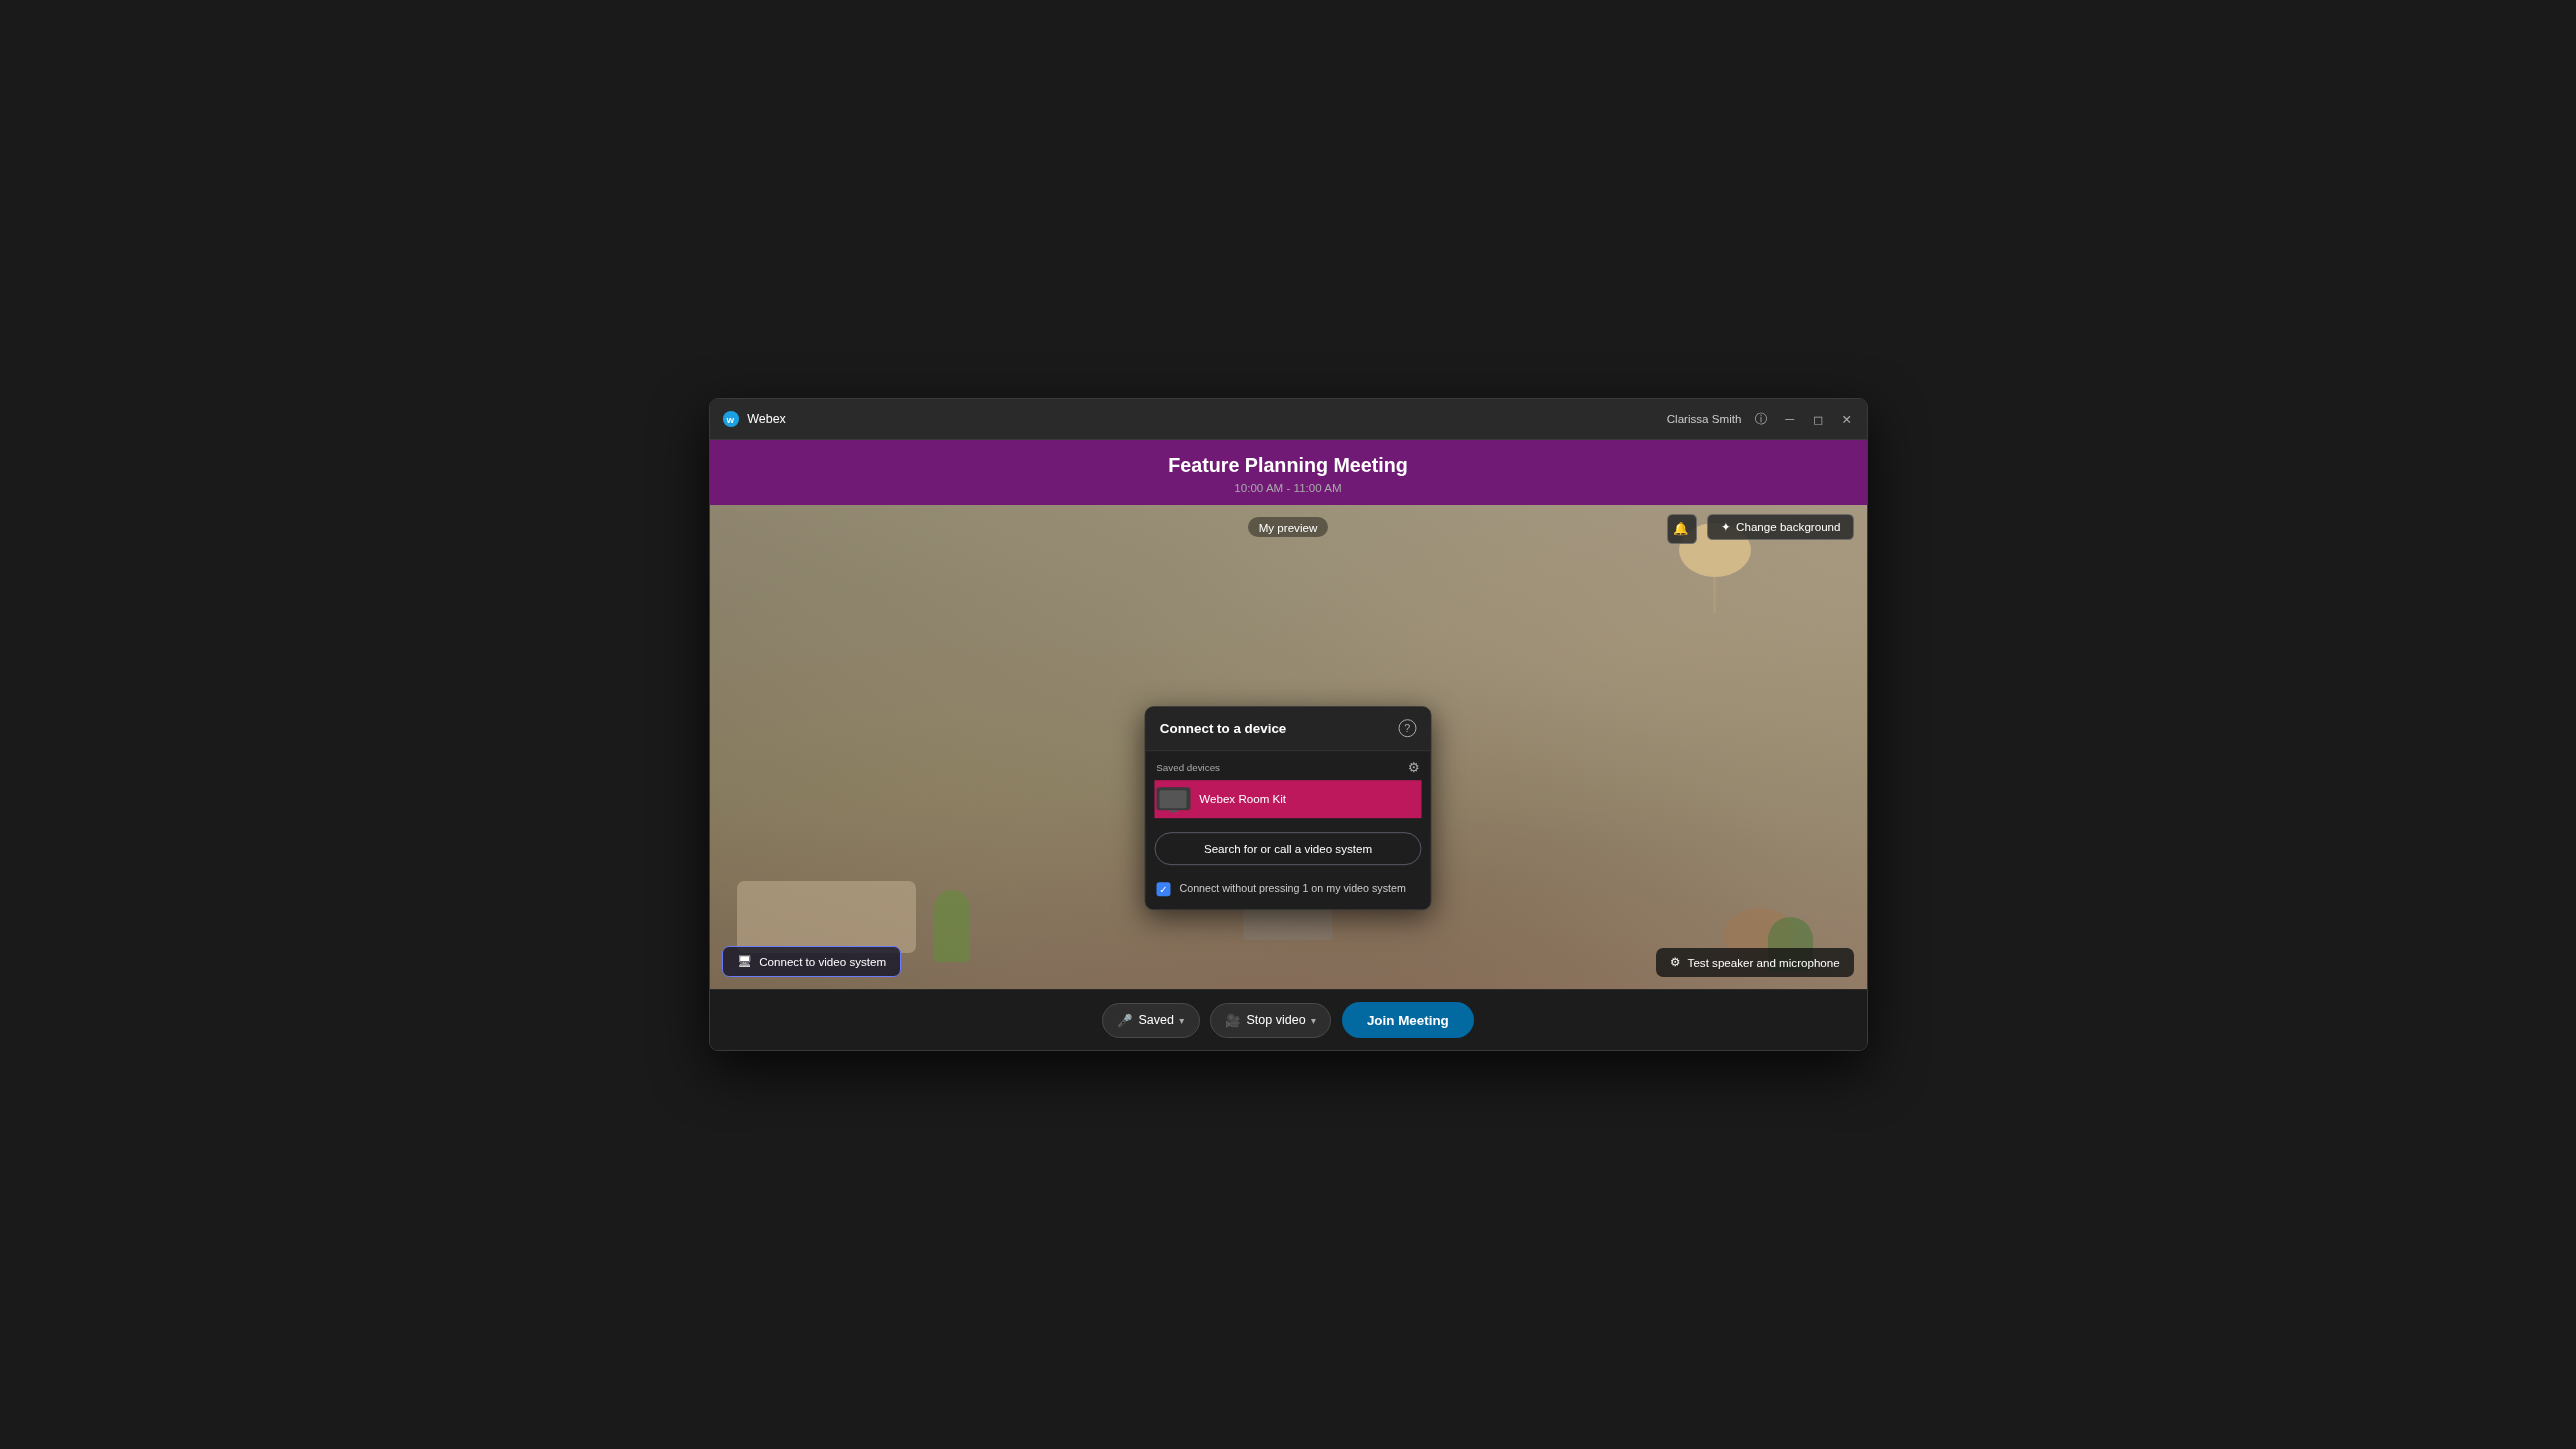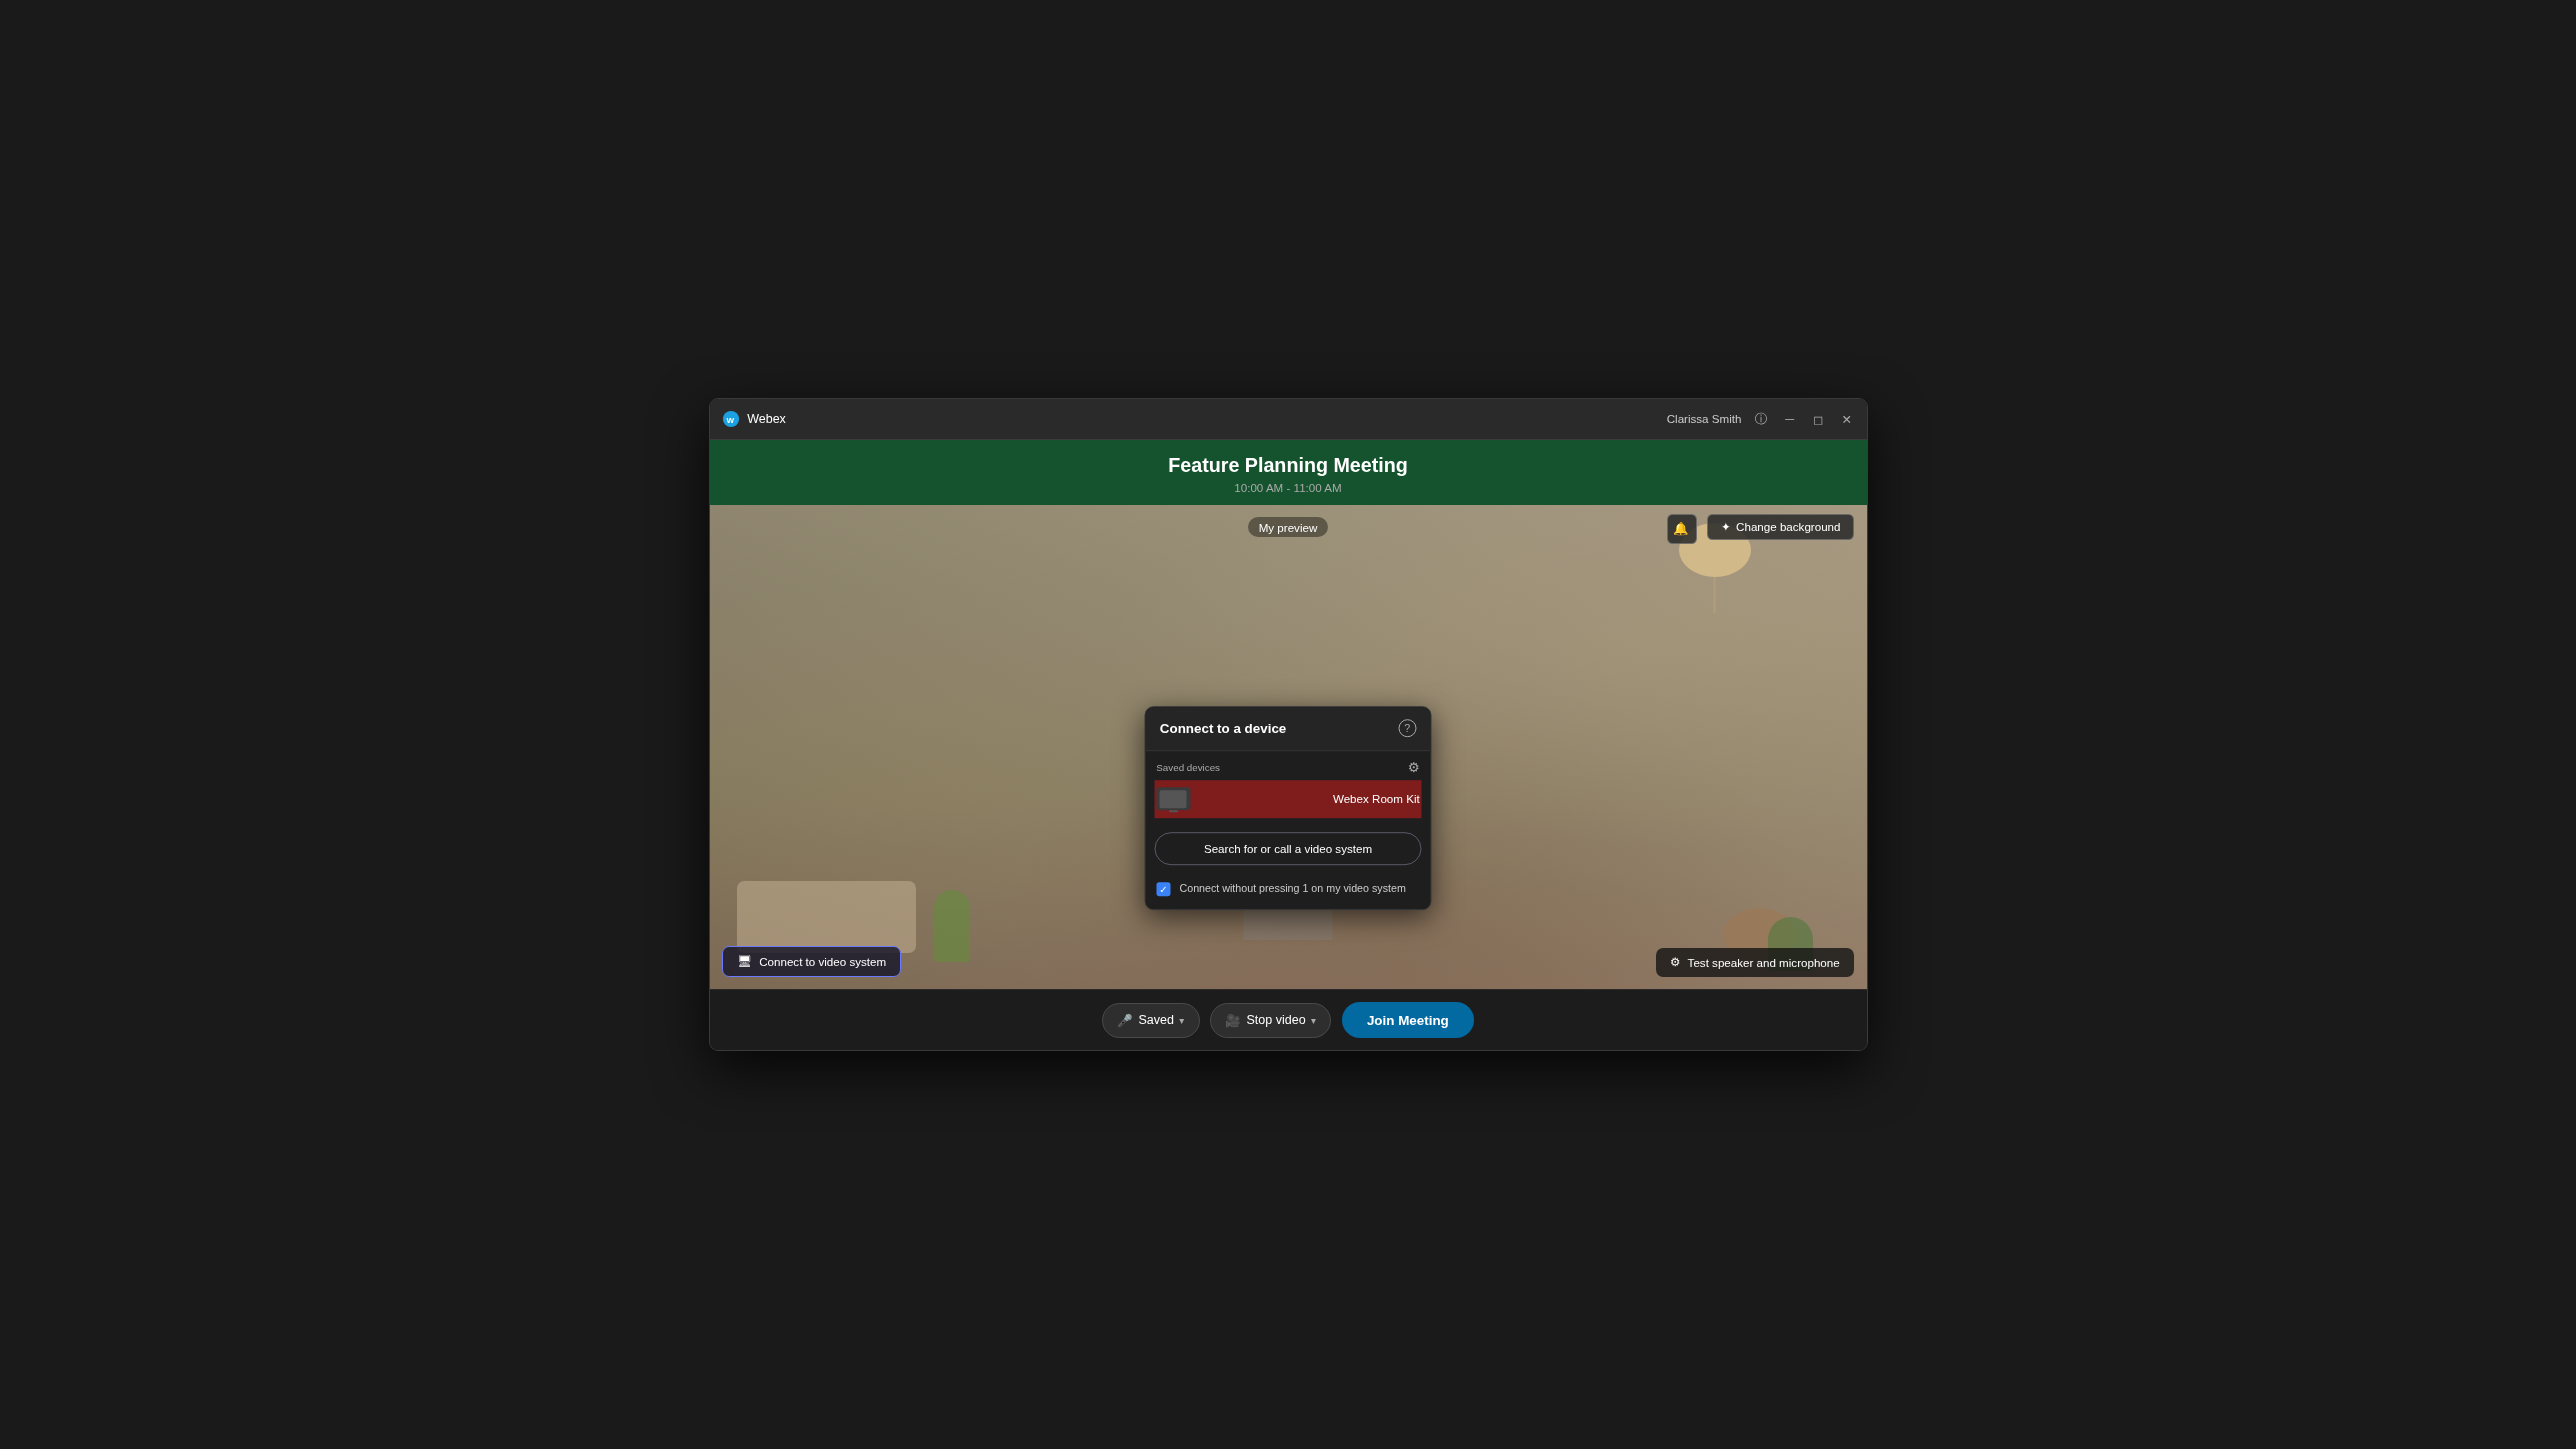--- a/index.html
+++ b/index.html
@@ -79,21 +79,21 @@
       height: 14.3px;
       display: flex;
       align-items: center;
       justify-content: center;
     }
 
     
     .meeting-header {
       text-align: center;
       padding: 14.3px 0 10.7px;
-      background: #14532d;
+      background: #701a75;
       flex-shrink: 0;
     }
 
     .meeting-title {
       color: #ffffff;
       font-size: 19.7px;
       font-weight: 600;
     }
 
     .meeting-time {
@@ -363,23 +363,22 @@
     .gear-icon {
       color: #aaaaaa;
       font-size: 13.4px;
       cursor: pointer;
     }
 
     .saved-device-item {
       display: flex;
       align-items: center;
       padding: 7.2px 1.8px;
-      gap: 3px;
-      background: #7f1d1d;
-      text-align: right;
+      gap: 9px;
+      background: #be185d;
     }
 
     
     .search-video-btn {
       display: block;
       width: calc(100% - 18px);
       margin: 9px;
       padding: 9px;
       background: transparent;
       border: 1.3px solid #5a5a6a;

